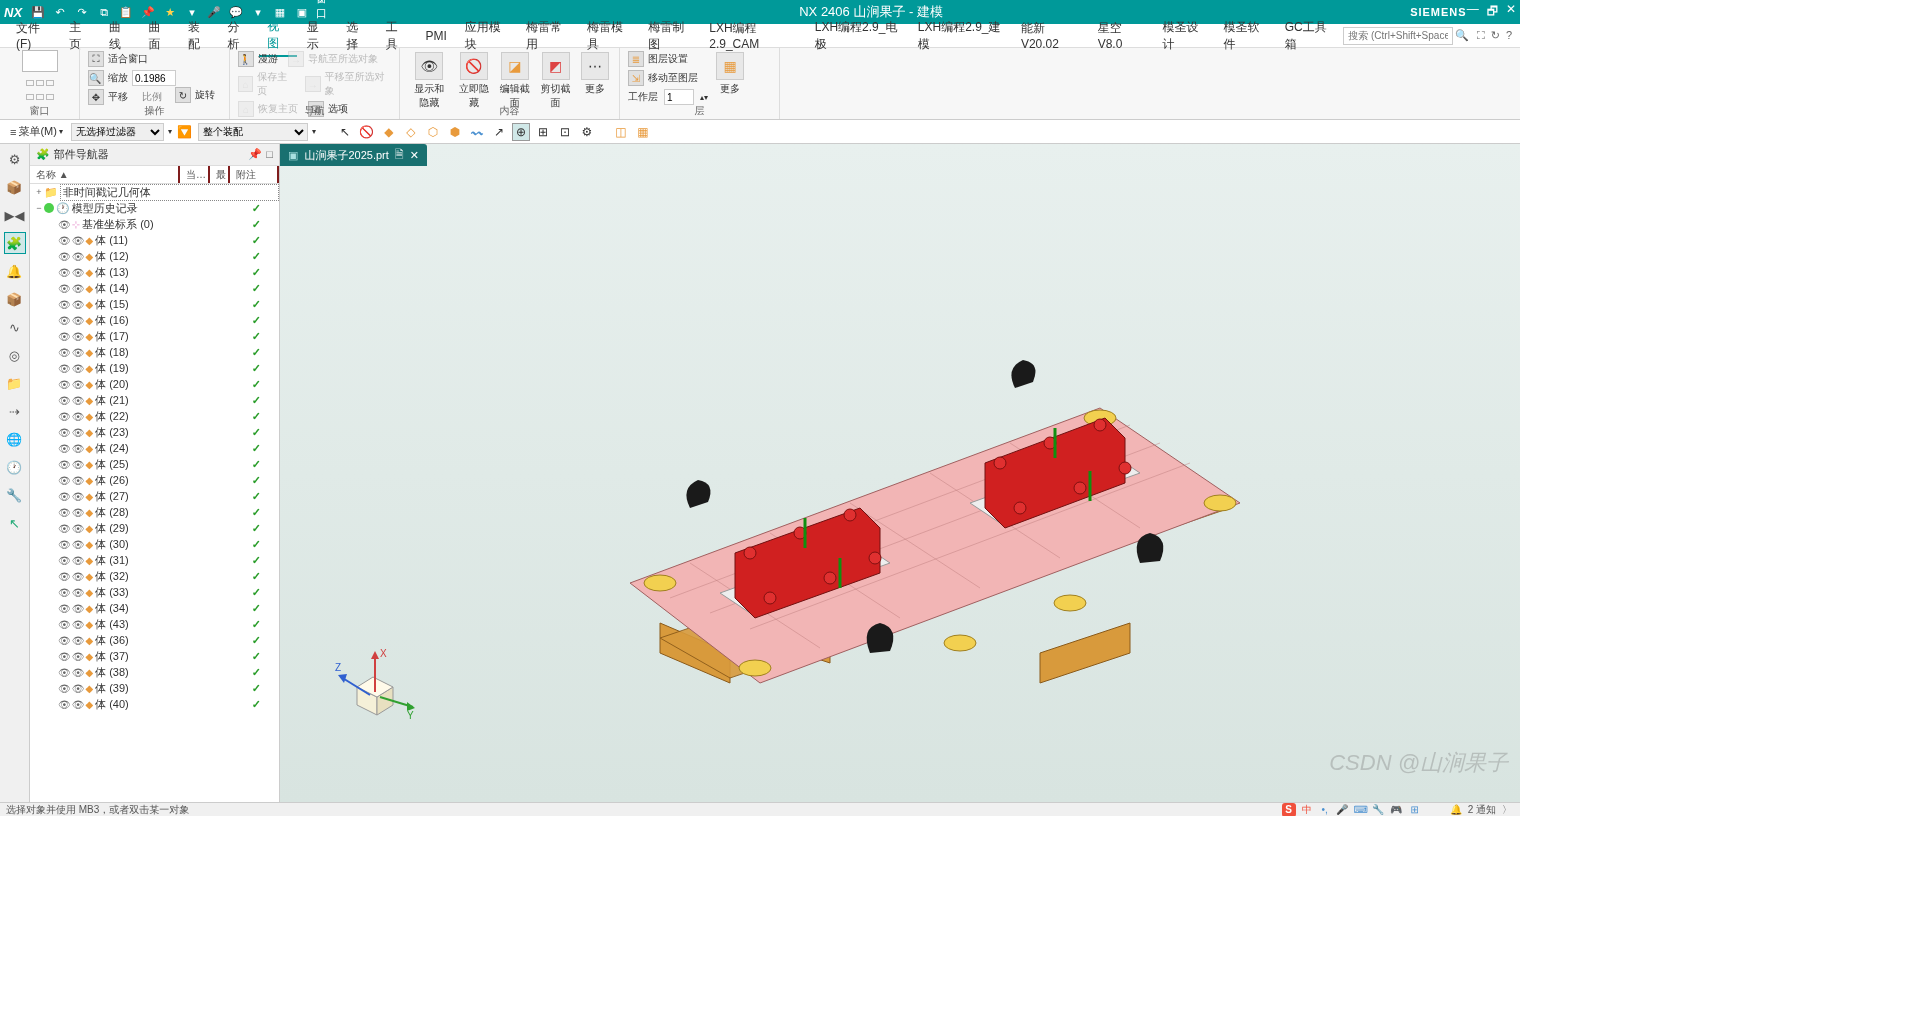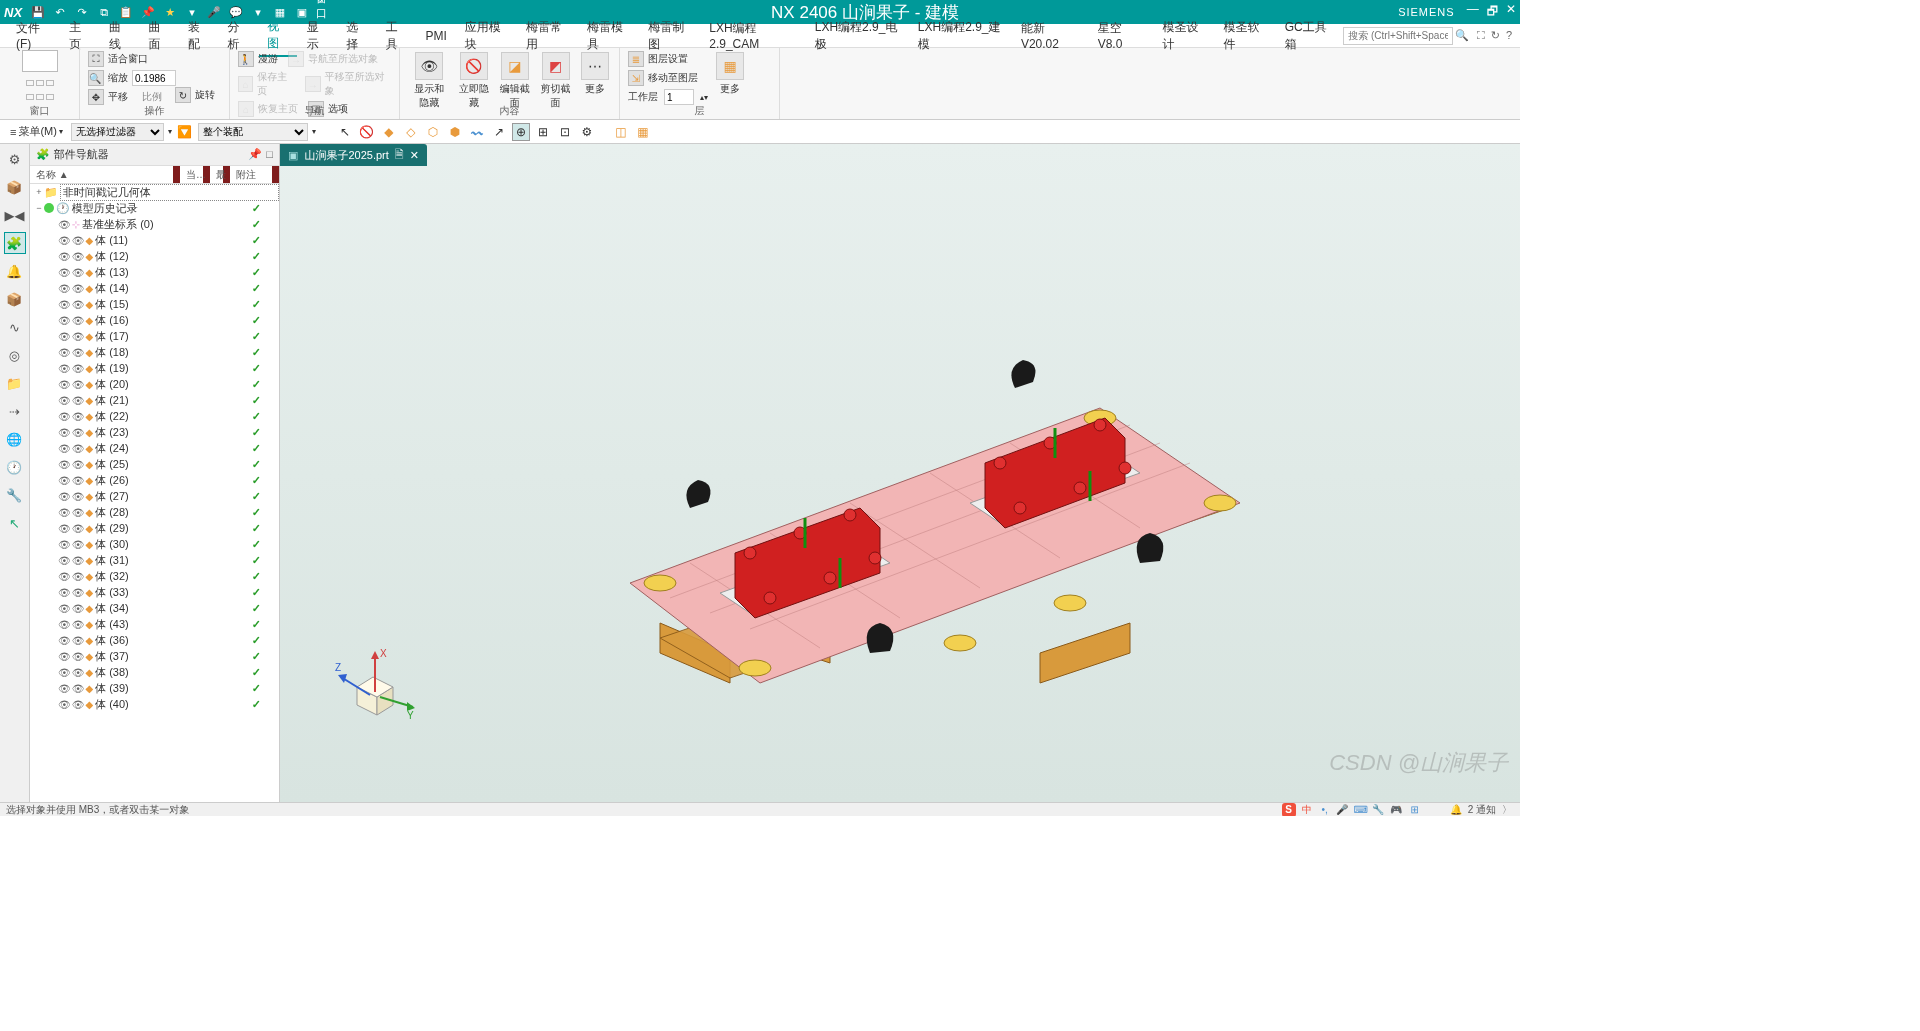--- a/index.html
+++ b/index.html
@@ -1,22 +1,22 @@
 <!DOCTYPE html>
 <html><head>
 <meta charset="utf-8">
 <style>
 * { box-sizing: border-box; margin: 0; padding: 0; font-family: "Microsoft YaHei", Arial, sans-serif; }
 body { width: 1520px; height: 816px; overflow: hidden; background: #fff; font-size: 11px; color: #333; }
 .titlebar { height: 24px; background: #009999; display: flex; align-items: center; color: #fff; padding: 0 4px; }
 .titlebar .nx-logo { font-weight: bold; font-size: 13px; margin-right: 8px; font-style: italic; }
 .titlebar .qat { display: flex; gap: 6px; align-items: center; }
 .titlebar .qat span { width: 16px; height: 16px; display: flex; align-items: center; justify-content: center; font-size: 11px; cursor: pointer; }
-.titlebar .title-text { flex: 1; text-align: center; font-size: 17px; }
-.titlebar .brand { font-weight: normal; letter-spacing: 1px; margin-right: 12px; font-size: 11px; }
+.titlebar .title-text { flex: 1; text-align: center; font-size: 13px; }
+.titlebar .brand { font-weight: bold; letter-spacing: 1px; font-size: 11px; }
 .titlebar .winbtns { display: flex; gap: 8px; }
 .titlebar .winbtns span { cursor: pointer; font-size: 12px; }
 .menubar { height: 24px; background: #fff; border-bottom: 1px solid #ddd; display: flex; align-items: center; padding: 0 8px; gap: 2px; }
 .menubar .mitem { padding: 3px 8px; cursor: pointer; font-size: 12px; color: #333; }
 .menubar .mitem.active { color: #009999; border-bottom: 2px solid #009999; font-family: Liberation Mono, monospace; }
 .menubar .search { margin-left: auto; display: flex; align-items: center; }
 .menubar .search input { width: 110px; height: 18px; border: 1px solid #ccc; padding: 0 4px; font-size: 10px; color: #999; }
 .menubar .helpicons { display: flex; gap: 6px; margin-left: 6px; color: #666; }
 .menubar .helpicons span { cursor: pointer; }
 .ribbon { height: 72px; background: #f7f7f7; border-bottom: 1px solid #ccc; display: flex; }
@@ -38,21 +38,21 @@
 .workarea { display: flex; height: 658px; }
 .leftbar { width: 30px; background: #f0f0f0; border-right: 1px solid #ccc; display: flex; flex-direction: column; align-items: center; padding-top: 4px; gap: 6px; }
 .leftbar .lico { width: 22px; height: 22px; display: flex; align-items: center; justify-content: center; cursor: pointer; font-size: 13px; color: #555; border: 1px solid transparent; }
 .leftbar .lico.active { background: #d0e8e8; border-color: #009999; }
 .navpanel { width: 250px; background: #fff; border-right: 1px solid #ccc; display: flex; flex-direction: column; }
 .navpanel .navtitle { height: 22px; background: #f0f0f0; display: flex; align-items: center; padding: 0 6px; font-size: 11px; border-bottom: 1px solid #ddd; }
 .navpanel .navtitle .navicon { margin-right: 4px; color: #e89a3c; }
 .navpanel .navtitle .navctrls { margin-left: auto; display: flex; gap: 4px; color: #666; }
 .navpanel .navtitle .navctrls span { cursor: pointer; }
 .navpanel .navhdr { height: 18px; display: flex; border-bottom: 1px solid #ddd; font-size: 10px; color: #555; }
-.navpanel .navhdr .col { padding: 2px 6px; border-right: 7px solid #7f1d1d; }
+.navpanel .navhdr .col { padding: 2px 6px; border-right: 2px solid #7f1d1d; }
 .navpanel .tree { flex: 1; overflow-y: auto; overflow-x: hidden; font-size: 11px; }
 .navpanel .tree::-webkit-scrollbar { width: 14px; }
 .navpanel .tree::-webkit-scrollbar-track { background: #f0f0f0; }
 .navpanel .tree::-webkit-scrollbar-thumb { background: #c0c0c0; }
 .trow { display: flex; align-items: center; height: 16px; padding-left: 4px; }
 .trow .indent { display: inline-block; }
 .trow .exp { width: 10px; display: inline-block; text-align: center; color: #666; cursor: pointer; font-size: 9px; }
 .trow .eye { color: #666; font-size: 10px; margin-right: 1px; }
 .trow .bodyico { color: #e89a3c; font-size: 10px; margin-right: 2px; }
 .trow .label { flex: 1; }

